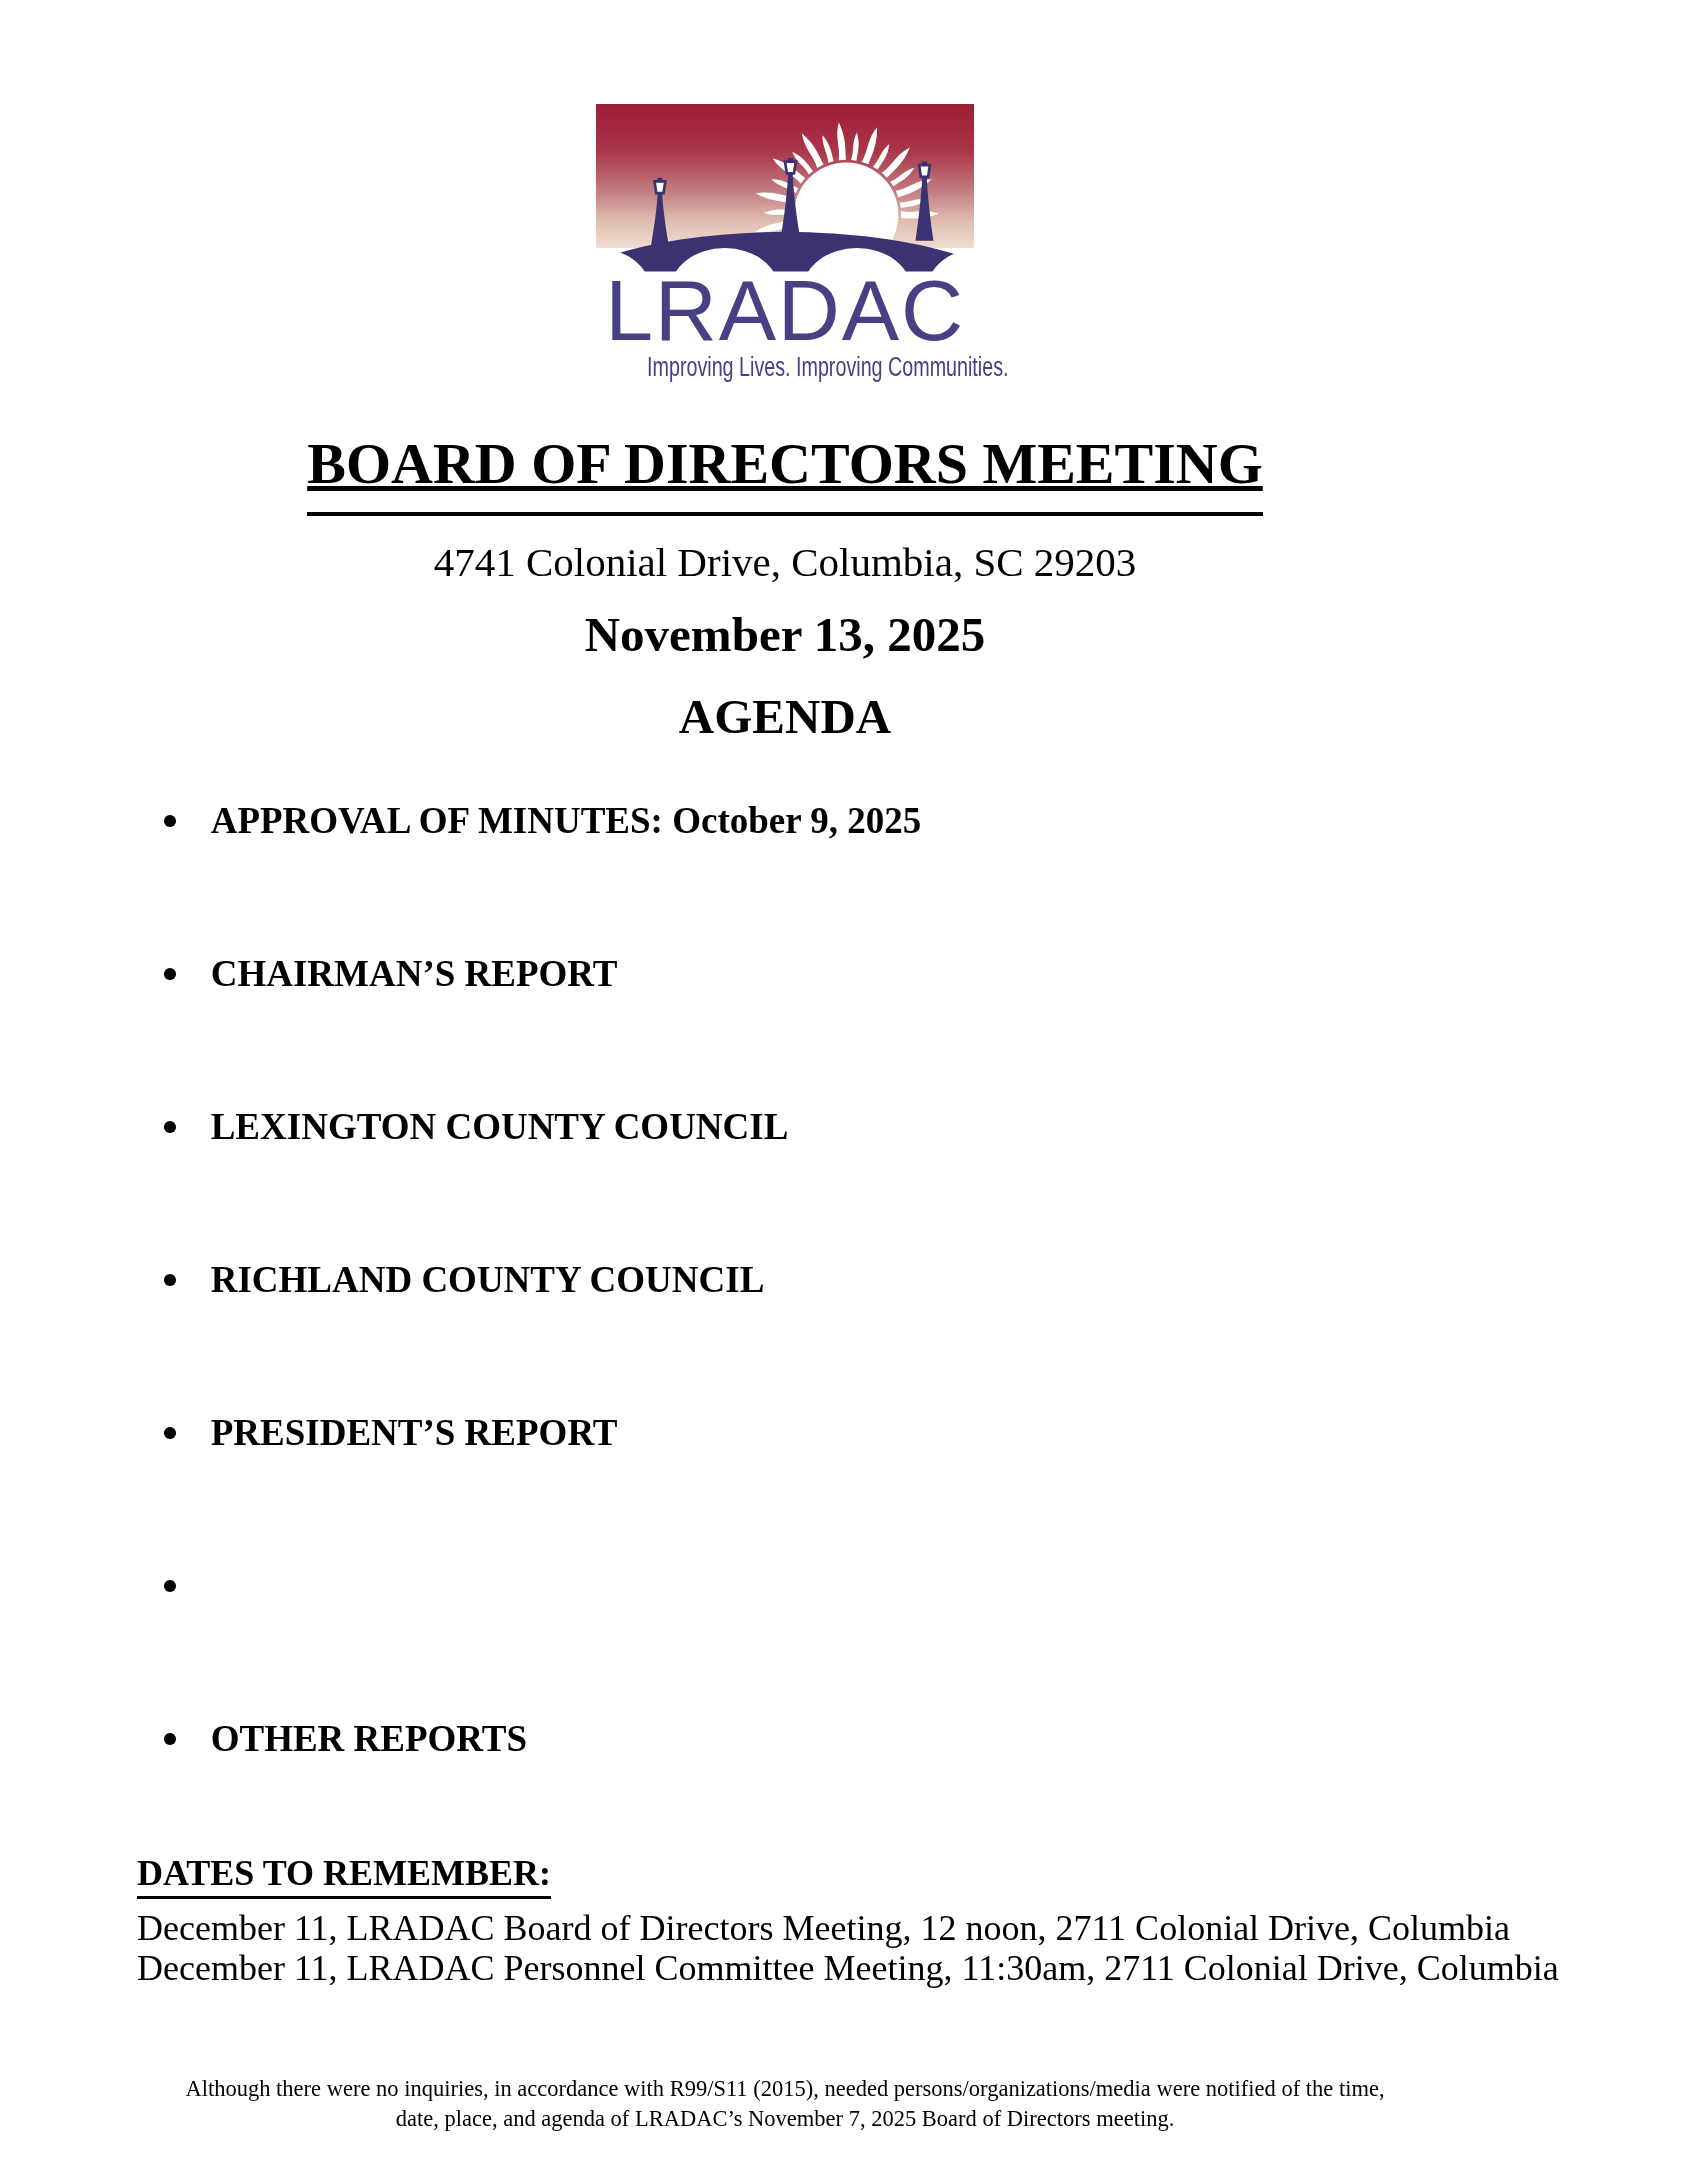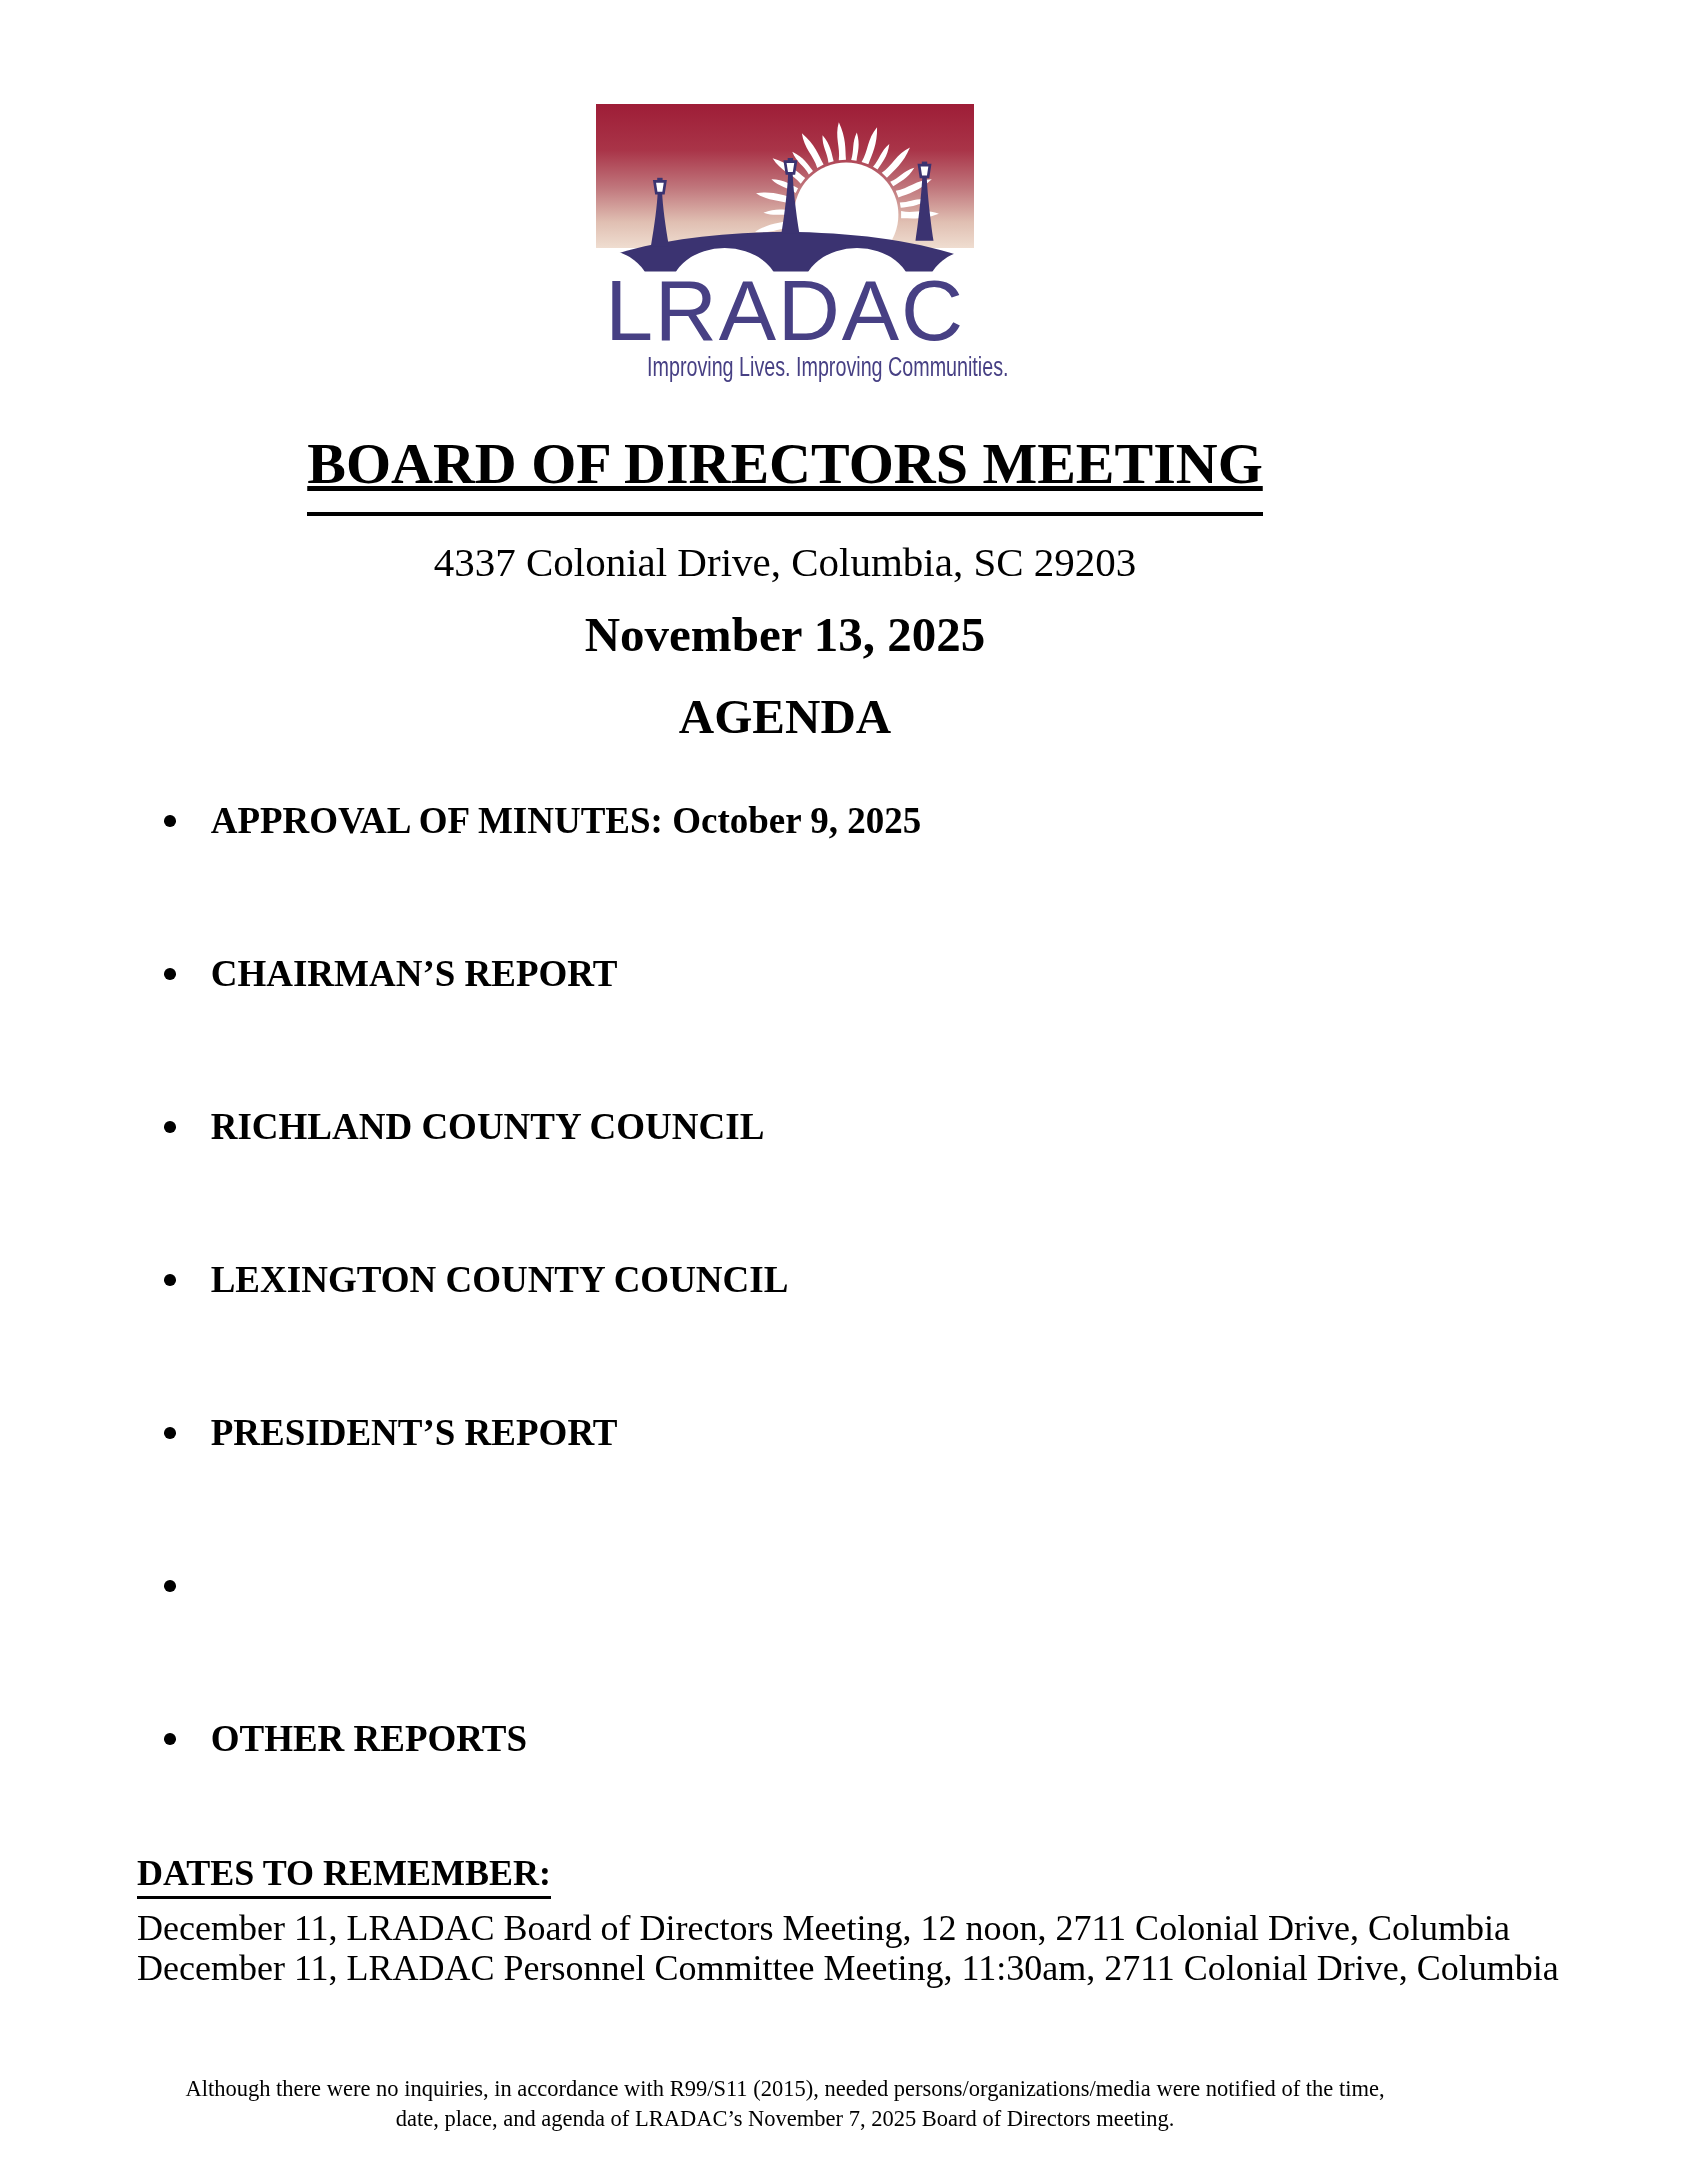--- a/index.html
+++ b/index.html
@@ -172,41 +172,41 @@
         <polygon points="359,68 371,68 369,81 361,81" fill="#ffffff" stroke="#3b3371" stroke-width="3"></polygon>
       </g>
     </svg>
 
     <div class="wordmark">LRADAC</div>
     <div class="tagline">Improving Lives. Improving Communities.</div>
   </div>
 
   <div class="title-block">
     <h1 class="doc-title"><span class="u">BOARD OF DIRECTORS MEETING</span></h1>
-    <div class="doc-address">4337 Colonial Drive, Columbia, SC 29203</div>
+    <div class="doc-address">4741 Colonial Drive, Columbia, SC 29203</div>
     <div class="doc-date">November 13, 2025</div>
     <div class="doc-agenda">AGENDA</div>
   </div>
 
   <ul class="agenda-list">
     <li>
       <span class="bullet-dot"></span>
       <span>APPROVAL OF MINUTES: October 9, 2025</span>
     </li>
     <li>
       <span class="bullet-dot"></span>
       <span>CHAIRMAN’S REPORT</span>
     </li>
     <li>
       <span class="bullet-dot"></span>
+      <span>LEXINGTON COUNTY COUNCIL</span>
+    </li>
+    <li>
+      <span class="bullet-dot"></span>
       <span>RICHLAND COUNTY COUNCIL</span>
-    </li>
-    <li>
-      <span class="bullet-dot"></span>
-      <span>LEXINGTON COUNTY COUNCIL</span>
     </li>
     <li>
       <span class="bullet-dot"></span>
       <span>PRESIDENT’S REPORT</span>
     </li>
     <li>
       <span class="bullet-dot"></span>
     </li>
     <li>
       <span class="bullet-dot"></span>

